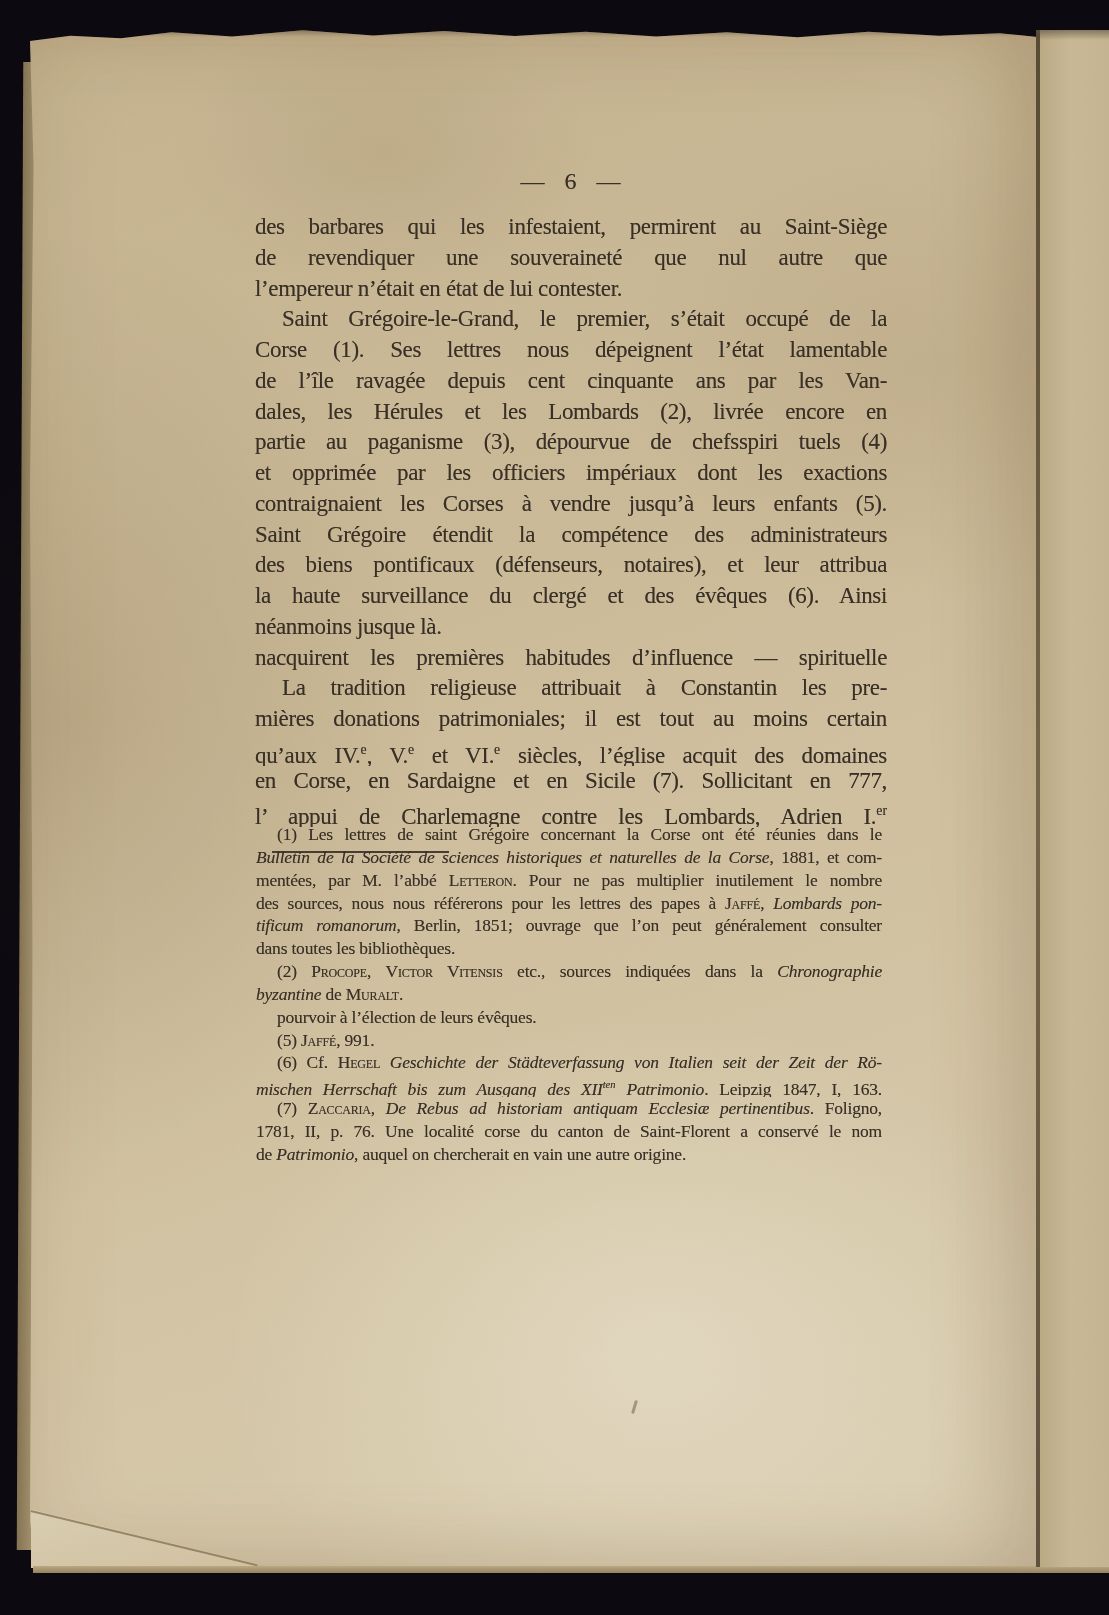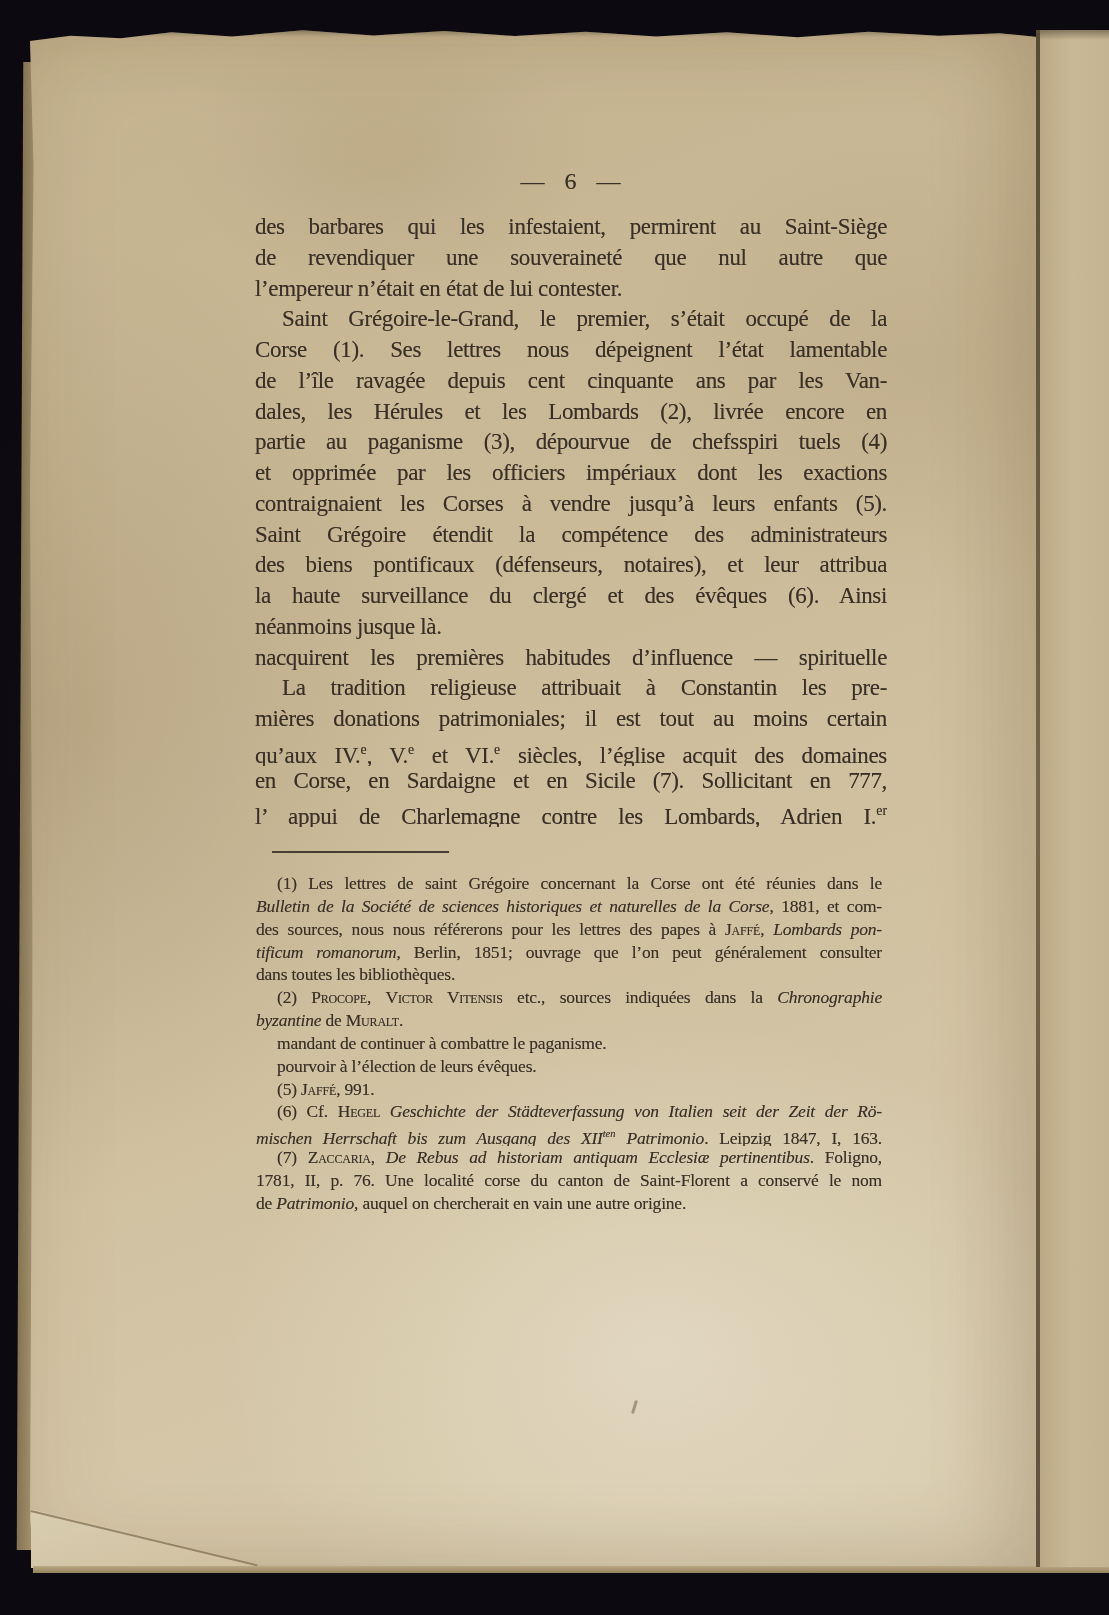--- a/index.html
+++ b/index.html
@@ -19,21 +19,21 @@
       linear-gradient(160deg,#d2bf99 0%,#d8c6a2 38%,#e0d1af 70%,#e7dabc 100%);
     box-shadow: inset 0 0 90px rgba(120,90,50,.16), inset -46px 0 70px rgba(110,85,50,.14);
     clip-path: polygon(0 0.85%,4% 0.5%,9% 0.66%,14% 0.28%,20% 0.56%,27% 0.14%,34% 0.48%,41% 0.2%,
       48% 0.52%,55% 0.24%,62% 0.56%,69% 0.28%,76% 0.6%,83% 0.24%,90% 0.5%,96% 0.34%,100% 0.6%,
       100% 100%,0.5% 100%,0 97%,0.25% 60%,0 30%,0.35% 9%);}
   .pageno{position:absolute;left:225px;top:140px;width:632px;text-align:center;
     font-size:24px;word-spacing:12px;letter-spacing:1px;}
   .bodytext{position:absolute;left:225px;top:184px;width:632px;font-size:23px;
     line-height:30.75px;letter-spacing:-0.35px;}
   .bodytext .line{height:30.75px;overflow:hidden;}
-  .footnotes{position:absolute;left:226px;top:844px;width:626px;font-size:17.5px;
+  .footnotes{position:absolute;left:226px;top:795px;width:626px;font-size:17.5px;
     line-height:22.85px;letter-spacing:-0.2px;}
   .footnotes .line{height:22.85px;overflow:hidden;}
   .line{text-align:justify;text-align-last:justify;}
   .line.end{text-align-last:left;}
   .para.indent .line:first-child{text-indent:27px;}
   .fn .line:first-child{text-indent:21px;}
   .i{font-style:italic;}
   .sc{font-variant:small-caps;}
   .sup{vertical-align:super;font-size:60%;letter-spacing:0;}
   .supi{vertical-align:super;font-size:60%;font-style:italic;letter-spacing:0;}
@@ -92,30 +92,30 @@
           <div class="line"><span>qu’aux IV.</span><span class="sup">e</span><span>, V.</span><span class="sup">e</span><span> et VI.</span><span class="sup">e</span><span> siècles, l’église acquit des domaines</span></div>
           <div class="line"><span>en Corse, en Sardaigne et en Sicile (7). Sollicitant en 777,</span></div>
           <div class="line"><span>l’ appui de Charlemagne contre les Lombards, Adrien I.</span><span class="sup">er</span></div>
         </div>
       </div>
     <div class="separator"></div>
     <div class="footnotes">
         <div class="fn">
           <div class="line"><span>(1) Les lettres de saint Grégoire concernant la Corse ont été réunies dans le</span></div>
           <div class="line"><span class="i">Bulletin de la Société de sciences historiques et naturelles de la Corse</span><span>, 1881, et com-</span></div>
+          <div class="line"><span>mentées, par M. l’abbé </span><span class="sc">Letteron</span><span>. Pour ne pas multiplier inutilement le nombre</span></div>
           <div class="line"><span>des sources, nous nous référerons pour les lettres des papes à </span><span class="sc">Jaffé</span><span>, </span><span class="i">Lombards pon-</span></div>
           <div class="line"><span class="i">tificum romanorum</span><span>, Berlin, 1851; ouvrage que l’on peut généralement consulter</span></div>
           <div class="line end"><span>dans toutes les bibliothèques.</span></div>
         </div>
         <div class="fn">
           <div class="line"><span>(2) </span><span class="sc">Procope</span><span>, </span><span class="sc">Victor Vitensis</span><span> etc., sources indiquées dans la </span><span class="i">Chronographie</span></div>
           <div class="line end"><span class="i">byzantine</span><span> de </span><span class="sc">Muralt</span><span>.</span></div>
         </div>
         <div class="fn">
-          <div class="line end"><span>mandant de continuer à combattre le paganisme.</span></div>
         </div>
         <div class="fn">
           <div class="line end"><span>pourvoir à l’élection de leurs évêques.</span></div>
         </div>
         <div class="fn">
           <div class="line end"><span>(5) </span><span class="sc">Jaffé</span><span>, 991.</span></div>
         </div>
         <div class="fn">
           <div class="line"><span>(6) Cf. </span><span class="sc">Hegel</span><span> </span><span class="i">Geschichte der Städteverfassung von Italien seit der Zeit der Rö-</span></div>
           <div class="line"><span class="i">mischen Herrschaft bis zum Ausgang des XII</span><span class="supi">ten</span><span class="i"> Patrimonio</span><span>. Leipzig 1847, I, 163.</span></div>

